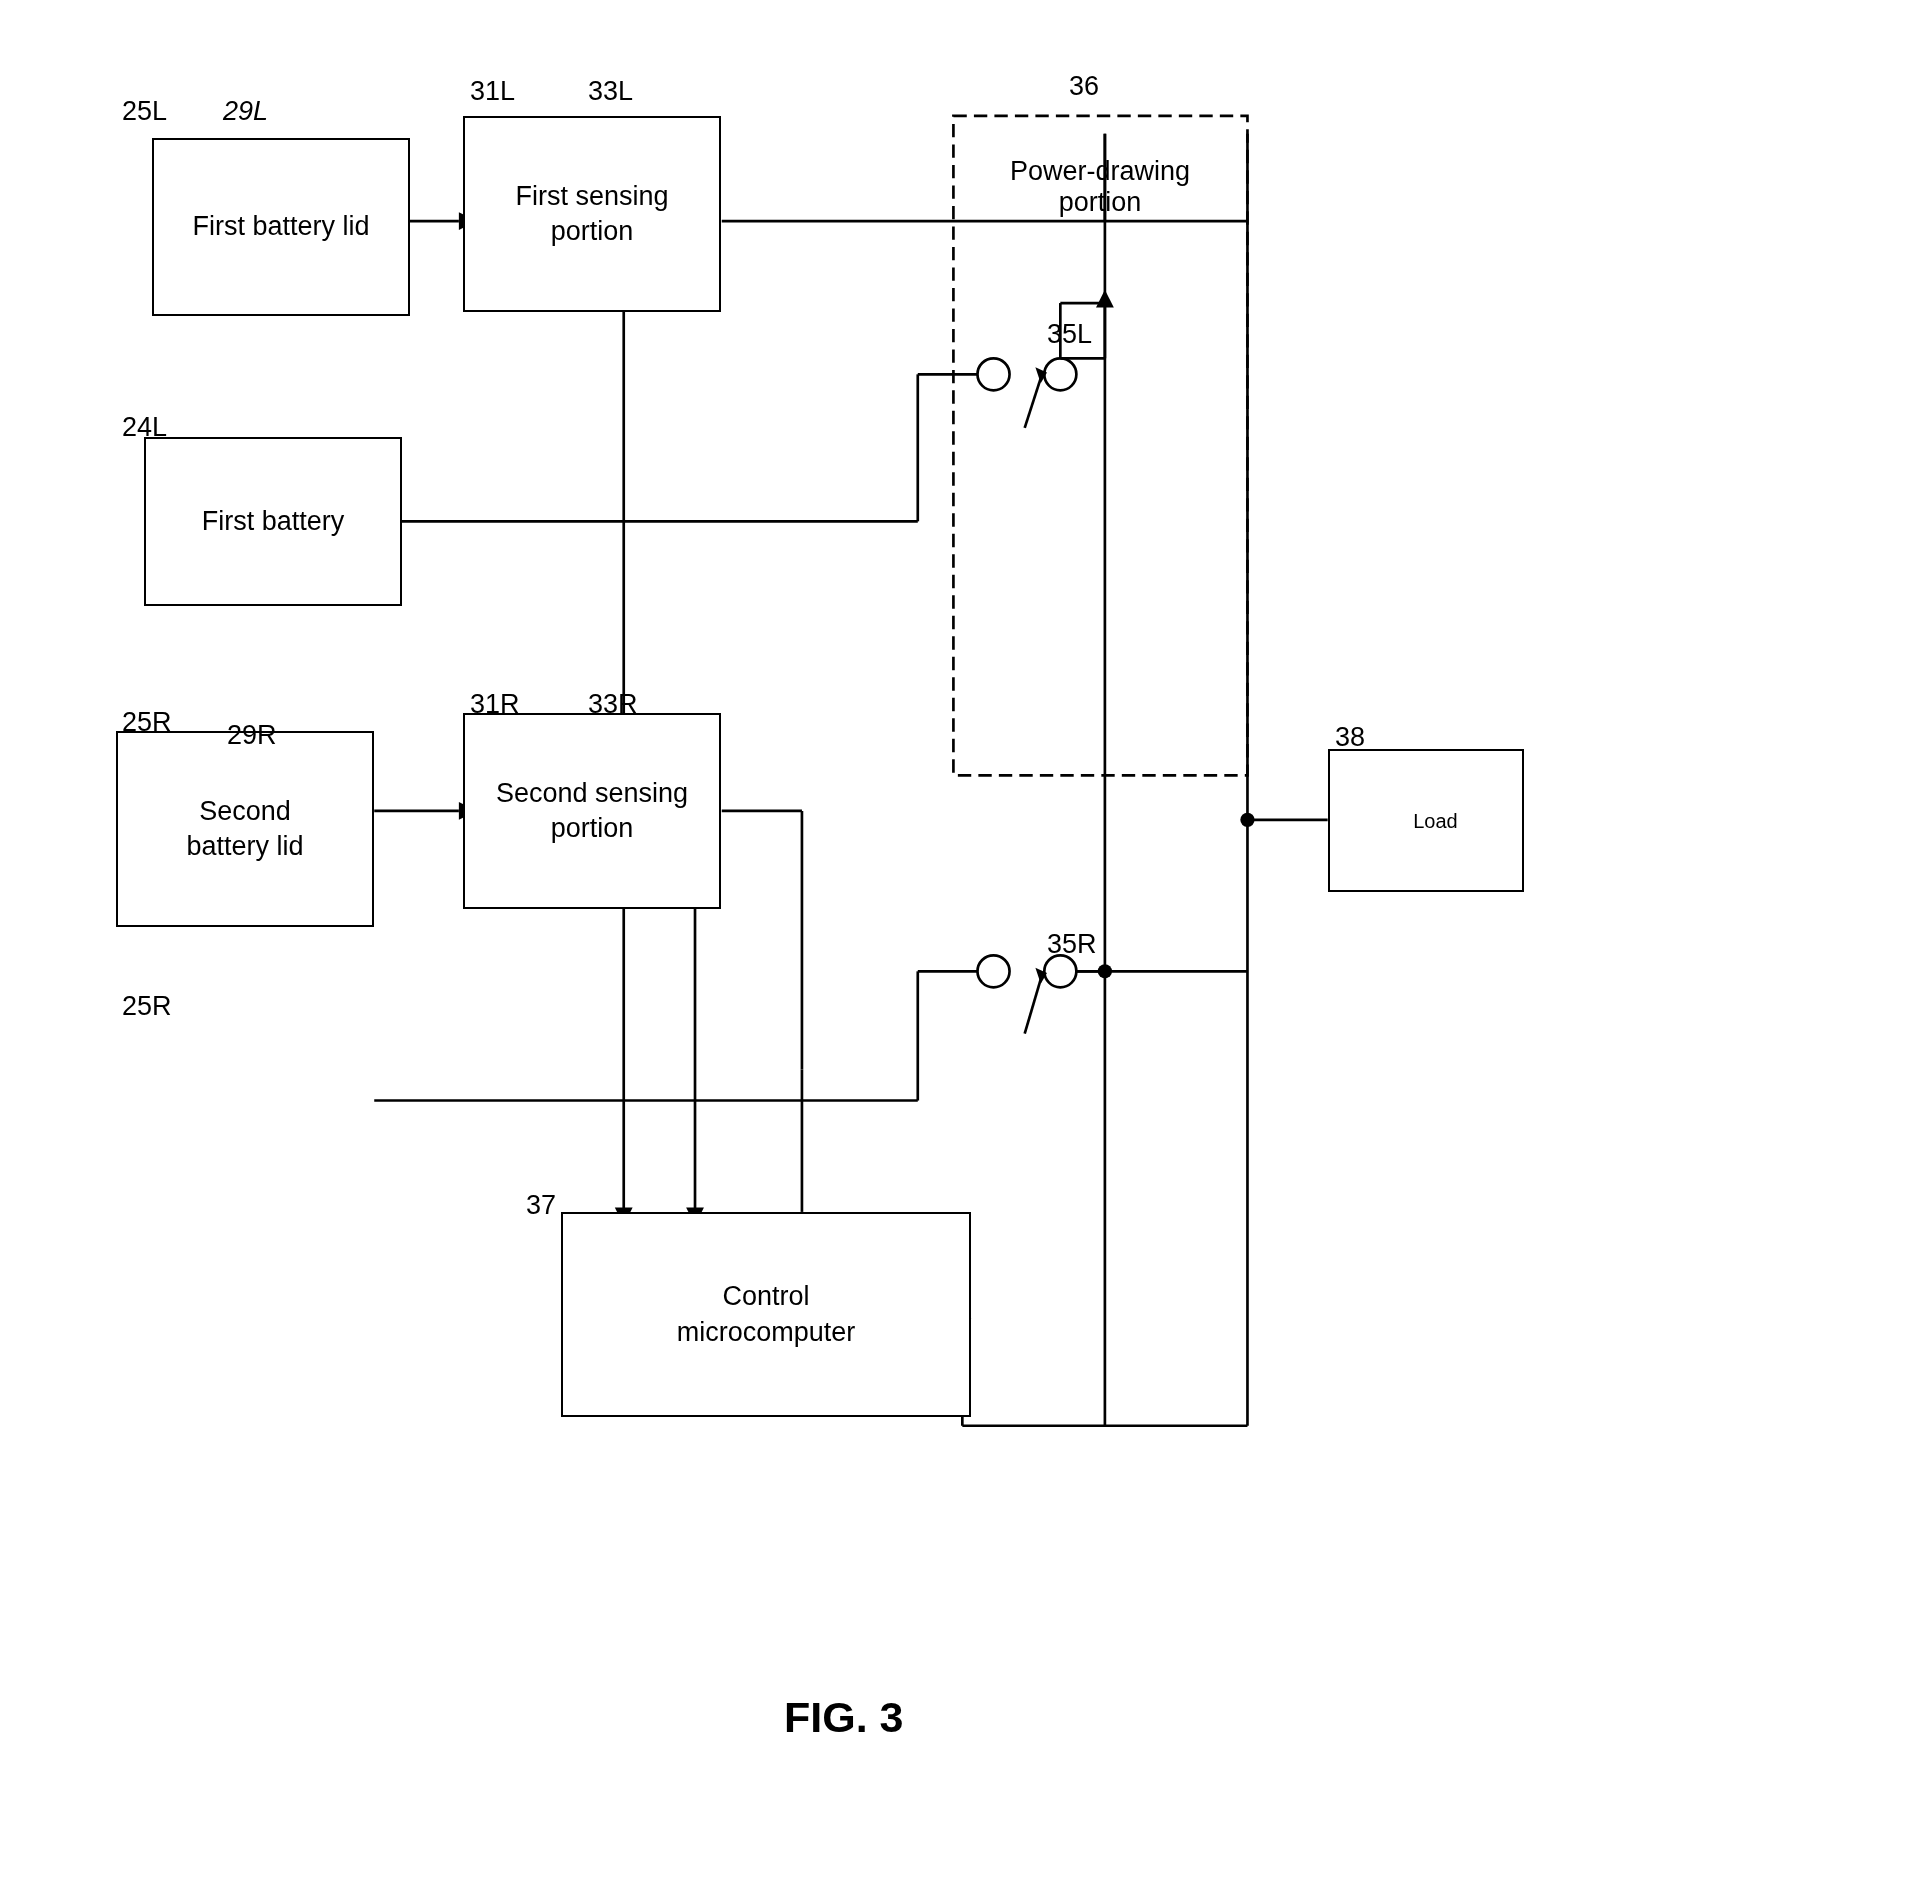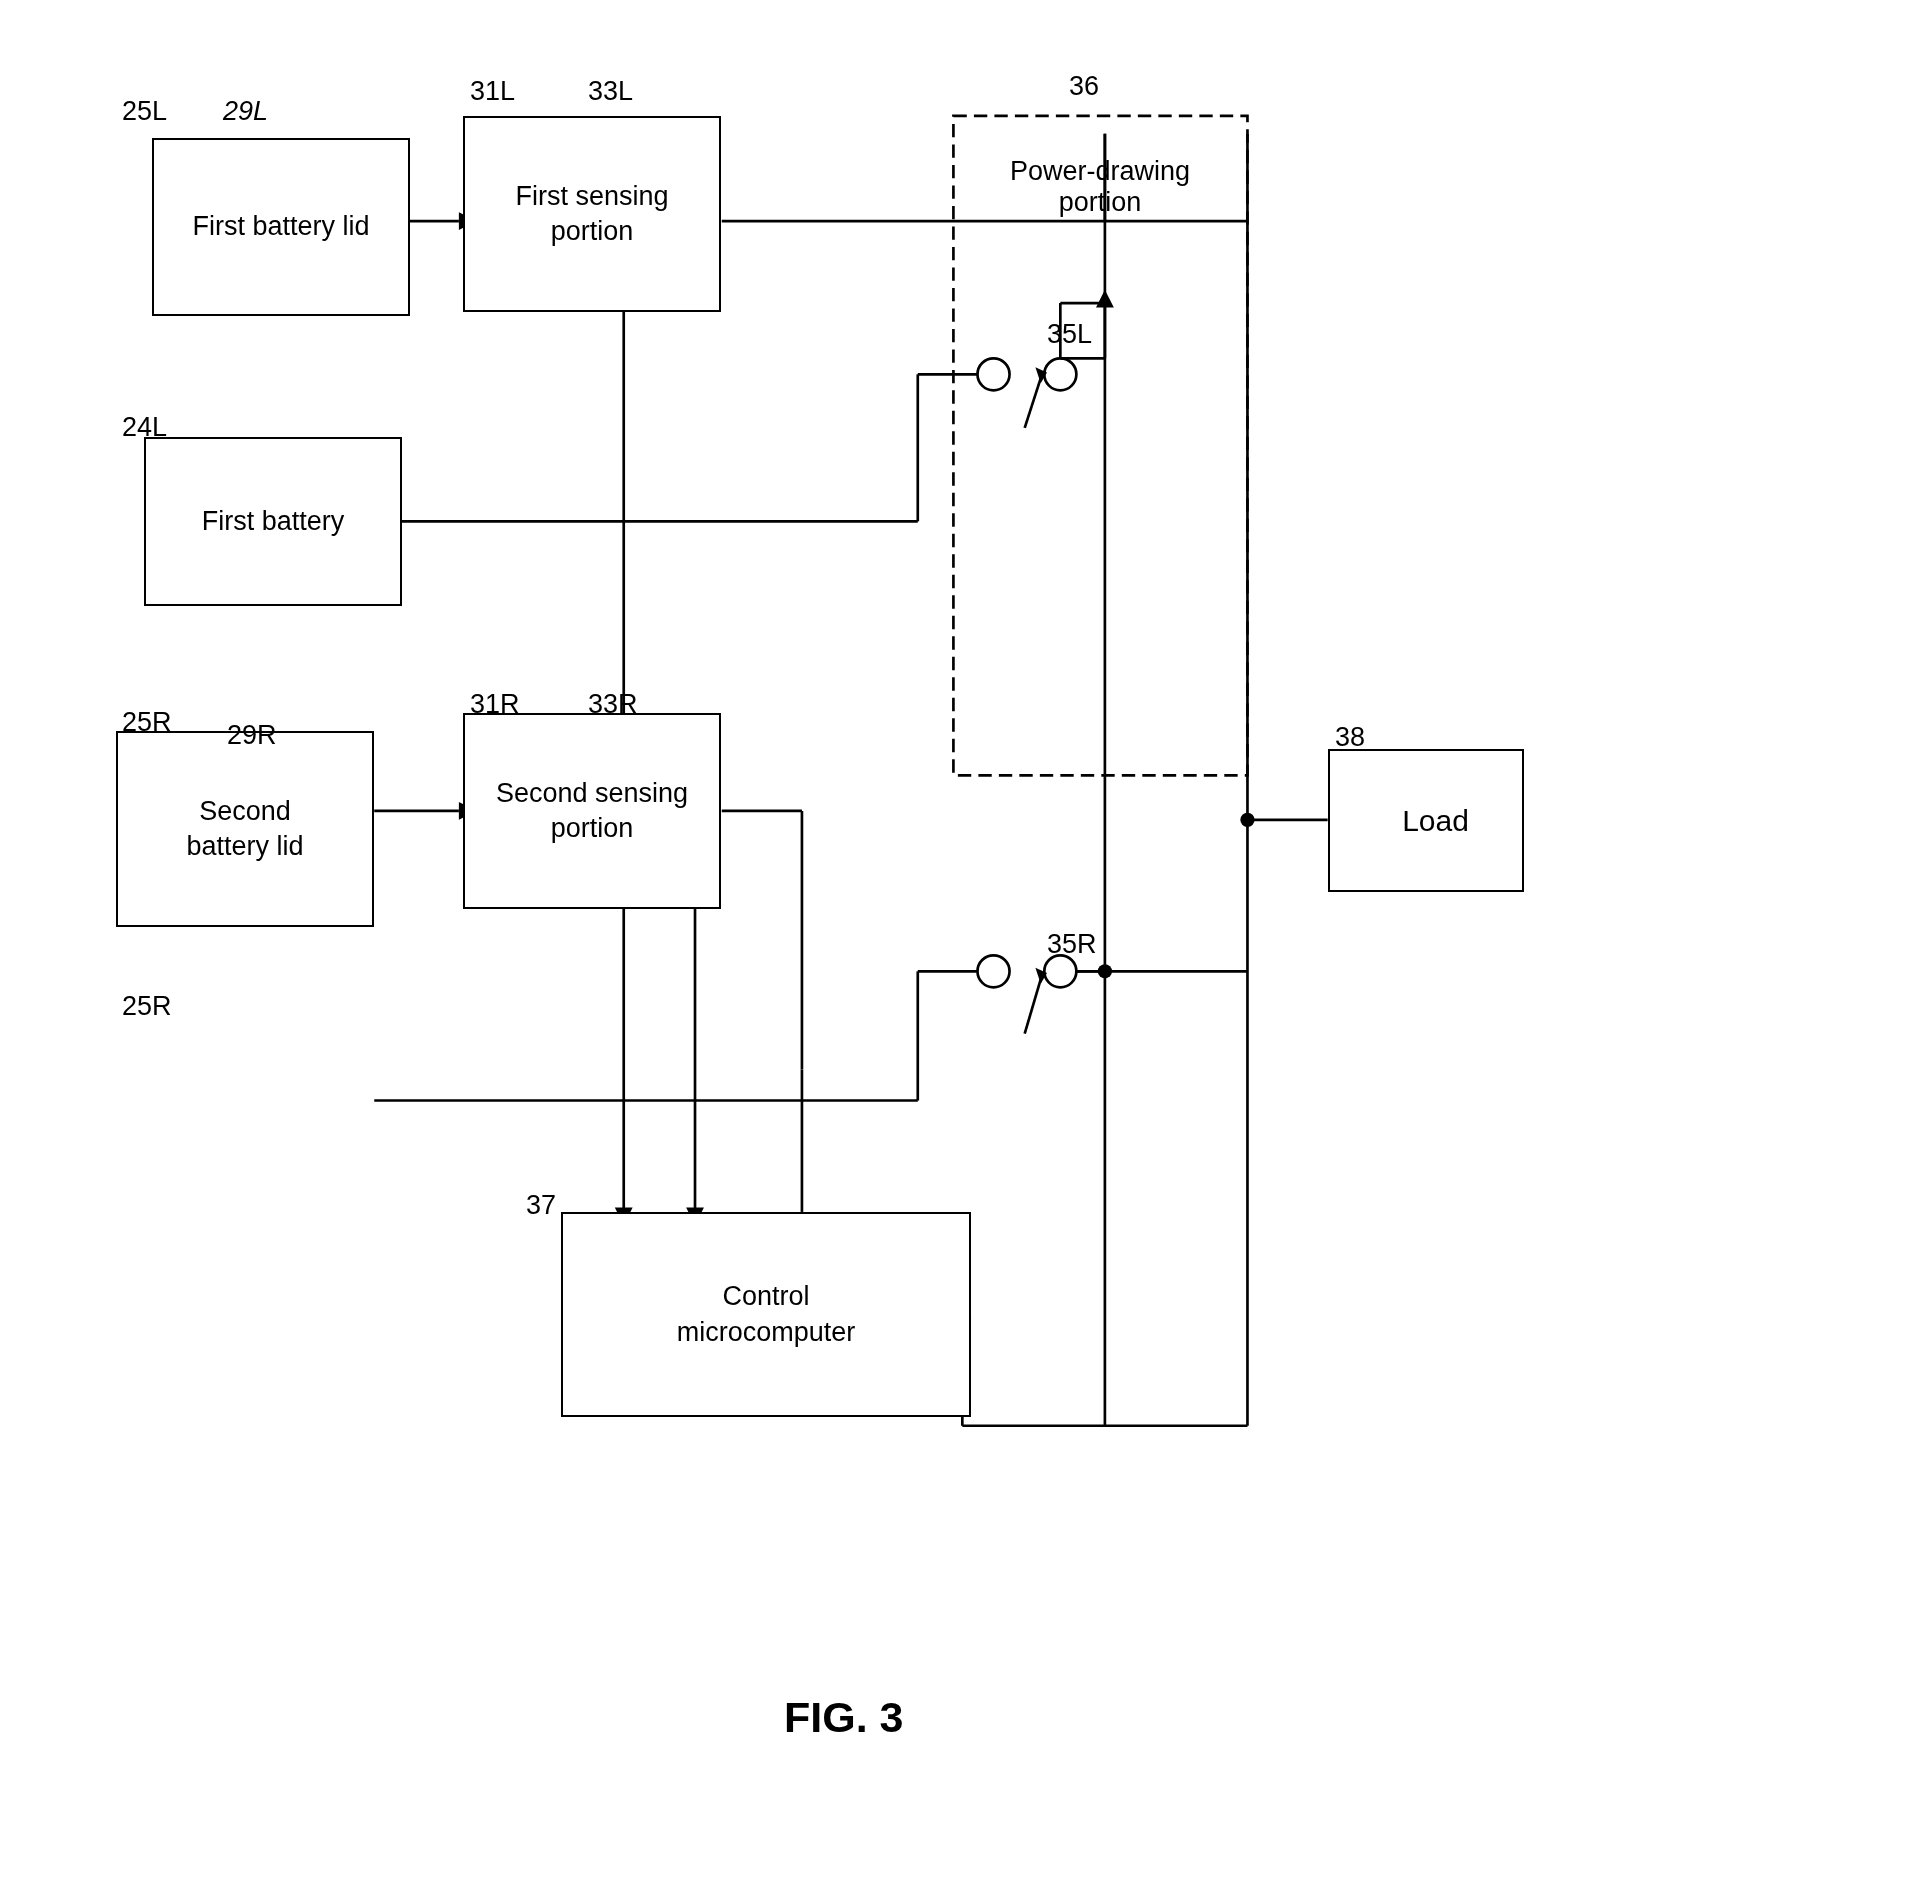--- a/index.html
+++ b/index.html
@@ -156,21 +156,21 @@
 
   <div class="box" style="left:116px; top:731px; width:258px; height:196px; font-size:27px;">
     <span>Second<br>battery lid</span>
   </div>
 
   <div class="box" style="left:463px; top:713px; width:258px; height:196px; font-size:27px;">
     <span>Second sensing<br>portion</span>
   </div>
 
 
-  <div class="box" style="left:1328px; top:749px; width:196px; height:143px; font-size:30px;padding-left:19px;">
+  <div class="box" style="left:1328px; top:749px; width:196px; height:143px; font-size:20px;padding-left:19px;">
     <span>Load</span>
   </div>
 
   <div class="box" style="left:561px; top:1212px; width:410px; height:205px; font-size:27px;">
     <span>Control<br>microcomputer</span>
   </div>
 
   <div style="position:absolute; left:962px; top:129px; width:276px; height:116px; display:flex; align-items:center; justify-content:center; text-align:center; font-size:27px; z-index:10;">
     Power-drawing<br>portion
   </div>

